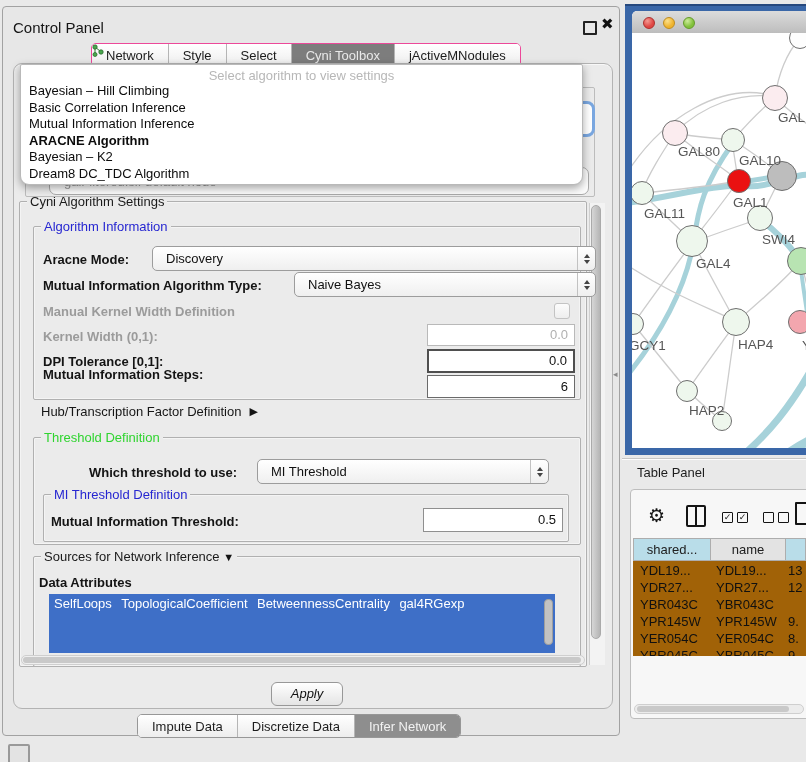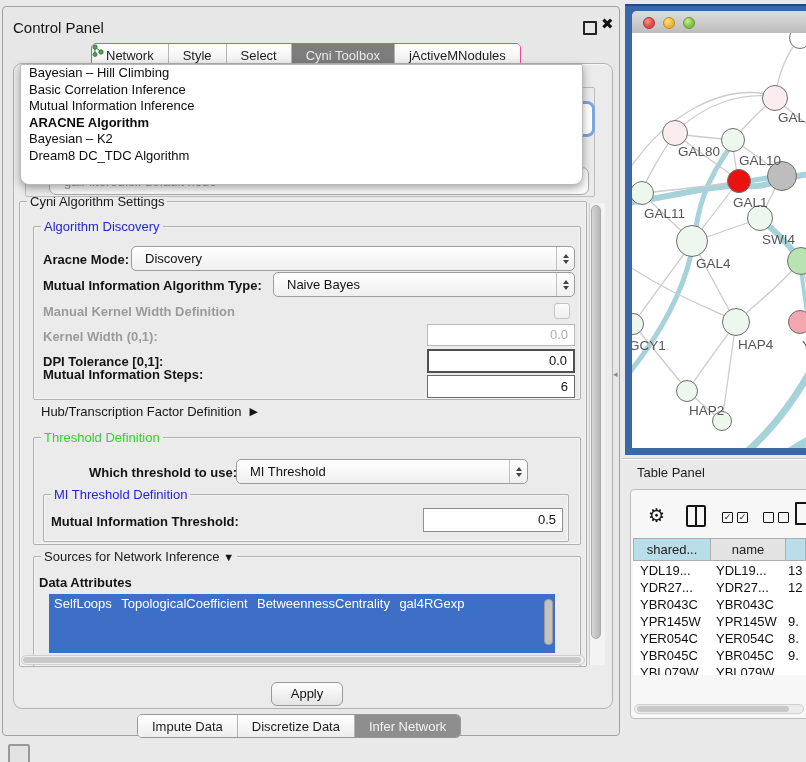--- a/index.html
+++ b/index.html
@@ -53,21 +53,21 @@
   #g-alg{left:30px;top:219px;width:546px;height:172px;}
   #g-thr{left:30px;top:430px;width:546px;height:106px;}
   #g-mithr{left:40px;top:487px;width:524px;height:46px;}
   #g-src{left:30px;top:549px;width:546px;height:109px;}
 
   .lbl{font-size:13px;font-weight:bold;color:#141414;white-space:nowrap;}
   .lbl.dis{color:#9b9b9b;}
 
   
   .combo{background:linear-gradient(#ffffff,#efefef);border:1px solid #9c9c9c;border-radius:5px;
-         display:flex;align-items:center;box-sizing:border-box;height:25px;}
+         display:flex;align-items:center;box-sizing:border-box;height:25px;margin-left:21px;}
   .combo .cv{flex:1;font-size:13px;color:#111;padding-left:13px;white-space:nowrap;overflow:hidden;}
   .combo .sp{width:17px;align-self:stretch;border-left:1px solid #c2c2c2;display:flex;flex-direction:column;
              align-items:center;justify-content:center;gap:2px;}
   .tri-up{width:0;height:0;border-left:3.5px solid transparent;border-right:3.5px solid transparent;border-bottom:4.5px solid #444;}
   .tri-dn{width:0;height:0;border-left:3.5px solid transparent;border-right:3.5px solid transparent;border-top:4.5px solid #444;}
 
   .inp{background:#fff;box-sizing:border-box;font-size:13px;text-align:right;padding-right:6px;color:#111;}
   .inp.dim{border:1px solid #b9b9b9;color:#b0b0b0;}
   .inp.dark{border:2px solid #4f4f4f;}
   .inp.mid{border:1px solid #6a6a6a;}
@@ -75,21 +75,21 @@
   .chk{width:14px;height:14px;border:1px solid #c3c3c3;border-radius:3px;background:linear-gradient(#fcfcfc,#eee);}
 
   
   #attr-list{left:46px;top:587px;width:506px;height:59px;background:#3e6fc7;overflow:hidden;}
   #attr-list .li{font-size:13px;color:#fff;line-height:14.7px;padding-left:5px;white-space:nowrap;}
   #list-vthumb{left:541px;top:592px;width:9px;height:46px;background:#c2c2c2;border-radius:4px;border:1px solid #9e9e9e;box-sizing:border-box;}
   #hscroll{left:18px;top:648px;width:564px;height:10px;background:#efefef;border:1px solid #cfcfcf;border-radius:5px;box-sizing:border-box;}
   #hscroll .th{position:absolute;left:1px;top:1px;width:558px;height:6px;background:#c9c9c9;border-radius:3px;}
 
   #apply{left:268px;top:675px;width:70px;height:22px;background:linear-gradient(#ffffff,#e4e4e4);
-        border:1px solid #989898;border-radius:6px;font-size:13px;color:#111;text-align:center;line-height:21px;}
+        border:1px solid #989898;border-radius:6px;font-size:13px;color:#111;text-align:center;line-height:21px;font-style:italic;}
 
   #cp-btabs{left:134px;top:707px;height:22px;display:flex;border:1px solid #979797;border-radius:5px;overflow:hidden;background:#fff;}
   .seg.bsel{background:#8e8e8e;color:#f2f2f2;}
 
   
   .disclosure{display:flex;align-items:center;gap:8px;font-size:13px;color:#161616;}
   .disc-arrow{font-size:11px;color:#141414;}
 
   
   #nv{left:625px;top:4px;width:181px;height:451px;background:#3a67a8;border-top:2px solid #26497e;box-sizing:border-box;}
@@ -110,21 +110,21 @@
   #tp-divider{left:622px;top:458px;width:184px;height:1px;background:#c6c6c6;border-bottom:1px solid #fdfdfd;}
   #tp-title{left:637px;top:465px;font-size:13px;color:#1d1d1d;}
   #tp-box{left:630px;top:489px;width:180px;height:230px;background:#f7f7f7;border:1px solid #bdbdbd;border-radius:4px;box-sizing:border-box;}
   .tb-icon{color:#141414;}
   #ic-gear{left:648px;top:504px;font-size:19px;}
   #ic-cols{left:686px;top:505px;width:16px;height:18px;border:2px solid #141414;border-radius:2px;}
   #ic-cols::after{content:"";position:absolute;left:7px;top:0;width:2px;height:18px;background:#141414;}
   .cbx{position:absolute;width:9px;height:9px;border:1.6px solid #141414;border-radius:1px;font-size:9px;line-height:9px;text-align:center;color:#141414;}
   #ic-page{left:795px;top:502px;width:14px;height:19px;border:2px solid #141414;border-radius:1px;background:#f7f7f7;}
 
-  #tp-table{left:633px;top:538px;width:173px;height:137px;overflow:hidden;background:#ffffff;}
+  #tp-table{left:633px;top:538px;width:173px;height:118px;overflow:hidden;background:#a16207;}
   .th-cell{position:absolute;top:0;height:23px;border:1px solid #adadad;box-sizing:border-box;
            font-size:13px;color:#202020;text-align:center;line-height:21px;overflow:hidden;}
   .th-blue{background:#b9dde9;} .th-gray{background:#e3e3e3;}
   .tr{position:absolute;left:0;width:173px;height:17px;font-size:13px;color:#101010;}
   .td{position:absolute;top:0;white-space:nowrap;overflow:hidden;}
   #tp-hscroll{left:634px;top:704px;width:170px;height:10px;background:#ececec;border:1px solid #cfcfcf;border-radius:5px;box-sizing:border-box;}
   #tp-hscroll .th{position:absolute;left:2px;top:1px;width:152px;height:6px;background:#c9c9c9;border-radius:3px;}
 
   #bl-icon{left:8px;top:744px;width:18px;height:22px;border:2px solid #999;background:#e3e3e3;border-radius:2px;}
   #splitter{left:613px;top:369px;font-size:9px;color:#8a8a8a;}
@@ -167,36 +167,37 @@
 
     <div id="cp-content" class="abs"></div>
 
     <div class="abs frag-group"></div>
     <div class="abs frag-combo-focus"></div>
     <div class="abs frag-data-combo">
       <span>galFiltered.sif default node</span>
     </div>
 
     <div id="dd" class="abs">
+      <span class="ph">Select algorithm to view settings</span>
       <span class="it">Bayesian – Hill Climbing</span>
       <span class="it">Basic Correlation Inference</span>
       <span class="it">Mutual Information Inference</span>
       <span class="it hl">ARACNE Algorithm</span>
       <span class="it">Bayesian – K2</span>
       <span class="it">Dream8 DC_TDC Algorithm</span>
     </div>
 
     <div id="sp-scroll" class="abs"></div>
     <div id="sp-thumb" class="abs"></div>
 
     <div id="g-main" class="abs grp"></div>
     <span class="grp-title t-black" style="left:24px;top:187px;">Cyni Algorithm Settings</span>
 
     <div id="g-alg" class="abs grp"></div>
-    <span class="grp-title t-blue" style="left:38px;top:212px;">Algorithm Discovery</span>
+    <span class="grp-title t-blue" style="left:38px;top:212px;">Algorithm Information</span>
 
     <span class="abs lbl" style="left:40px;top:245px;">Aracne Mode:</span>
     <div class="abs combo" style="left:128px;top:239px;width:444px;">
       <span class="cv">Discovery</span>
       <span class="sp">
           <i class="tri-up"></i>
           <i class="tri-dn"></i>
         </span>
     </div>
 

